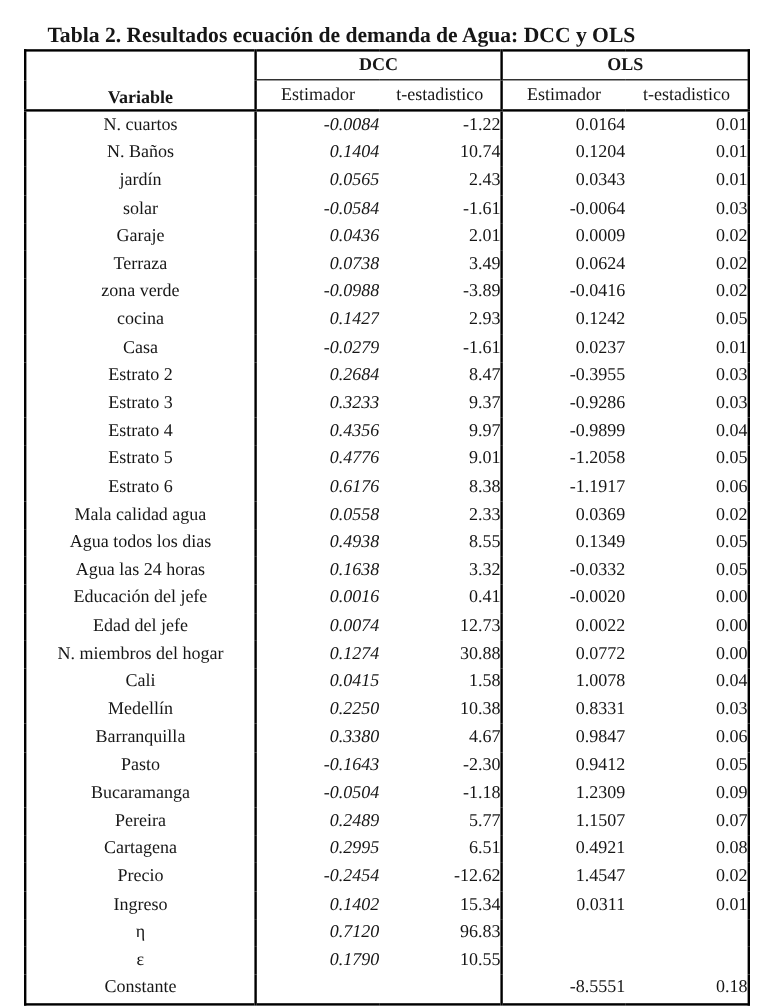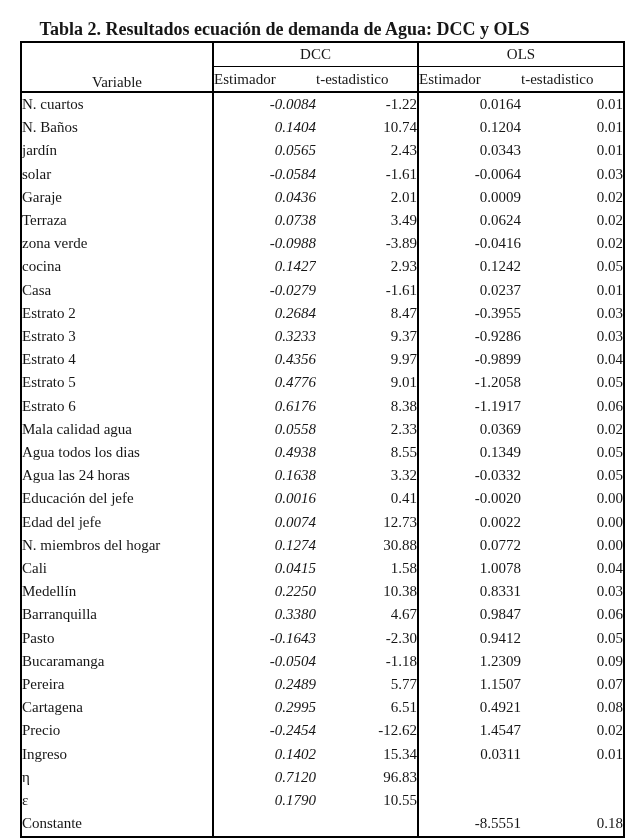--- a/index.html
+++ b/index.html
@@ -37,46 +37,46 @@
     font-size: 15px;
     border: 2px solid #000000;
   }
   table.results th, table.results td {
     padding: 0;
     font-weight: normal;
     overflow: hidden;
     white-space: nowrap;
   }
   
-  thead tr.group-row th { height: 23px; }
+  thead tr.group-row th { height: 23px; font-weight: bold; }
   thead tr.sub-row th { height: 24px; }
   th.var-head {
     vertical-align: bottom;
     padding-left: 12px;
     padding-bottom: 3px;
     border-bottom: 2px solid #000000;
   }
   th.group-head {
     text-align: center;
     border-left: 2px solid #000000;
     border-bottom: 1px solid #000000;
   }
   th.sub-head {
-    text-align: left;
+    text-align: center;
     padding-right: 20px;
     border-bottom: 2px solid #000000;
   }
   th.sub-head.sec-start { border-left: 2px solid #000000; }
   
   tbody td {
     height: 23.2px;
     line-height: 23.2px;
   }
   td.var {
-    text-align: left;
+    text-align: center;
     padding-left: 4px;
   }
   td.num { text-align: right; }
   td.c1 { border-left: 2px solid #000000; padding-right: 27px; font-style: italic; }
   td.c2 { padding-right: 34px; }
   td.c3 { border-left: 2px solid #000000; padding-right: 31px; }
   td.c4 { padding-right: 37px; }
 </style>
 </head>
 <body>

